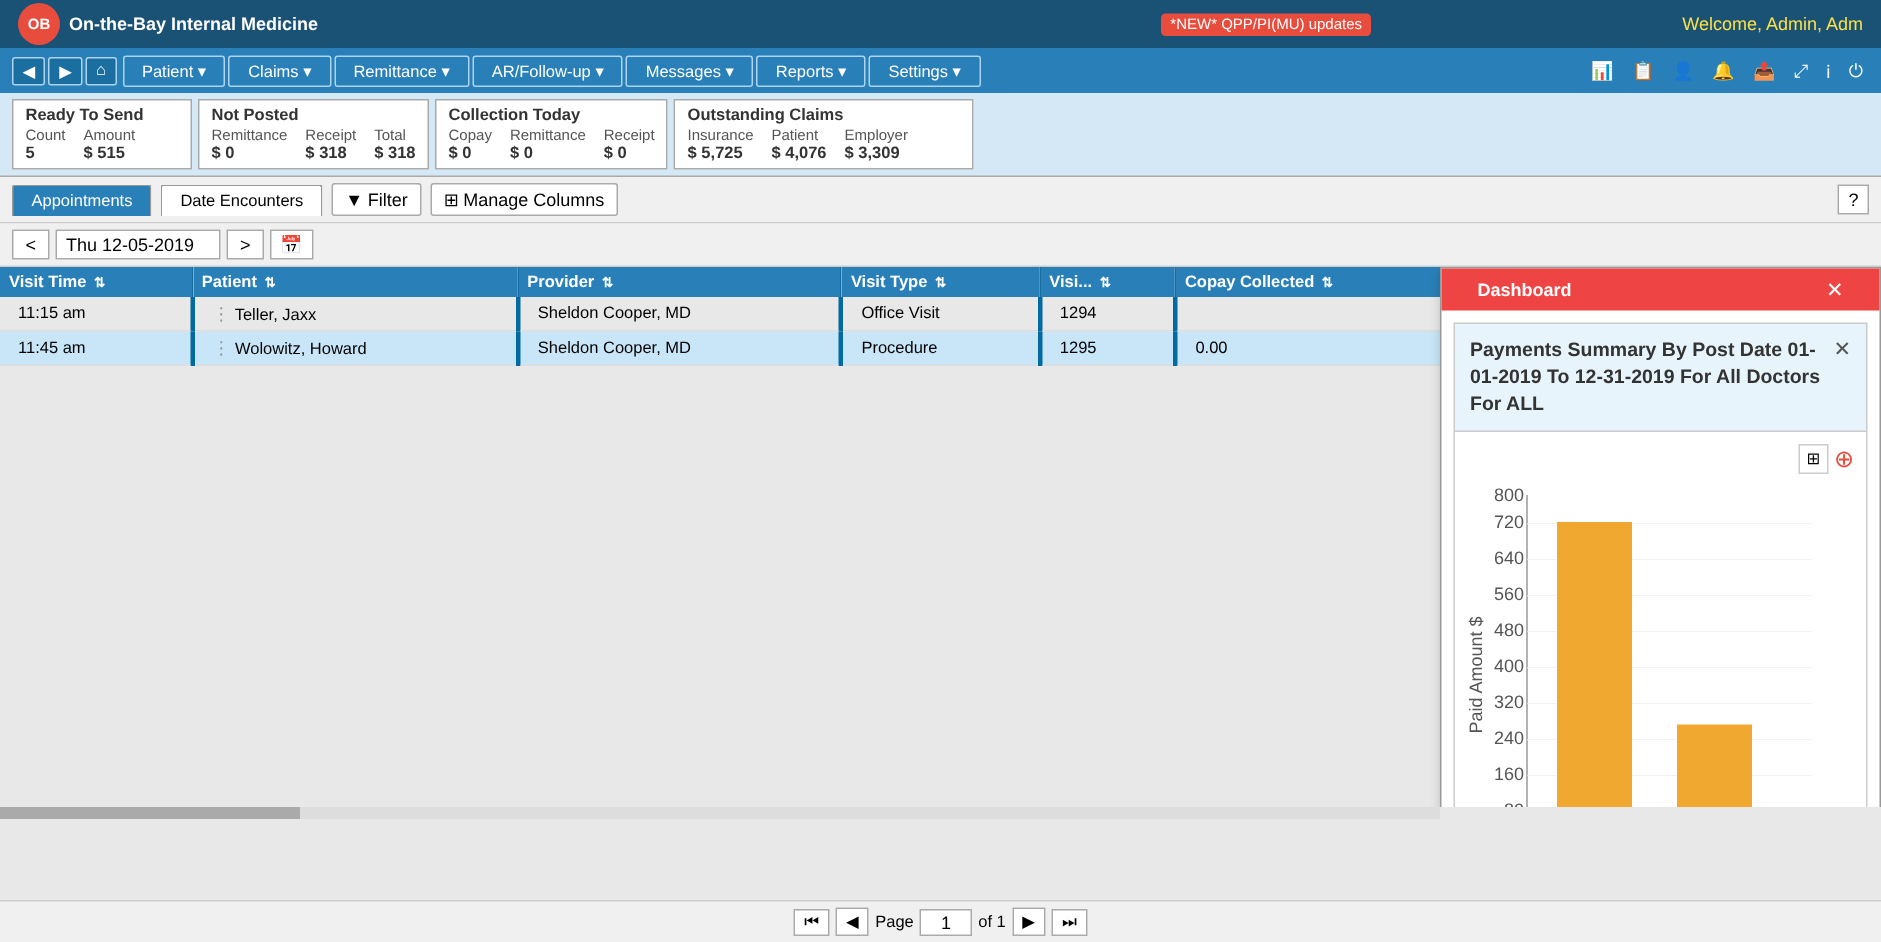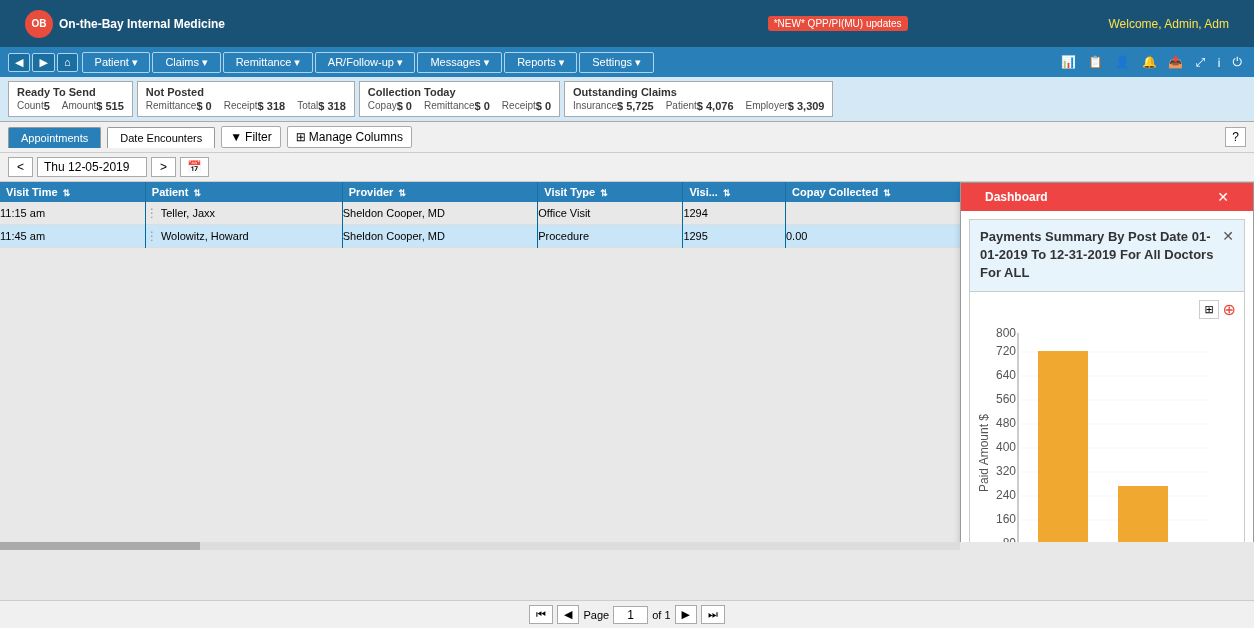--- a/index.html
+++ b/index.html
@@ -1,19 +1,19 @@
 <!DOCTYPE html>
 <html><head>
   <meta charset="utf-8">
   <style>
     * { box-sizing: border-box; margin: 0; padding: 0; font-family: Arial, sans-serif; font-size: 12px; }
     body { background: #e8e8e8; overflow: hidden; width: 1254px; height: 628px; }
 
     
-    .header { background: #1a5276; display: flex; align-items: center; padding: 4px 25px; height: 47px; }
+    .header { background: #1a5276; display: flex; align-items: center; padding: 4px 12px; height: 32px; }
     .logo-area { display: flex; align-items: center; gap: 6px; color: white; font-size: 16px; font-weight: bold; flex: 1; }
     .logo-icon { width: 28px; height: 28px; background: #e74c3c; border-radius: 50%; display: flex; align-items: center; justify-content: center; color: white; font-size: 10px; font-weight: bold; }
     .header-center { flex: 1; display: flex; justify-content: center; }
     .new-badge { background: #e74c3c; color: white; font-size: 10px; padding: 2px 6px; border-radius: 3px; }
     .header-right { color: #fde047; font-size: 12px; }
 
     
     .navbar { background: #2980b9; display: flex; align-items: center; padding: 0 8px; height: 30px; gap: 4px; }
     .nav-arrows { display: flex; gap: 2px; }
     .nav-arrow { background: #1a6fa0; color: white; border: 1px solid #aad4f0; padding: 2px 6px; cursor: pointer; border-radius: 2px; font-size: 11px; }
@@ -22,21 +22,21 @@
     .nav-btn { background: #2980b9; color: white; border: 1px solid #aad4f0; padding: 3px 12px; cursor: pointer; border-radius: 2px; font-size: 11px; }
     .nav-icons { margin-left: auto; display: flex; gap: 4px; }
     .nav-icon-btn { background: #2980b9; color: white; border: none; padding: 2px 4px; cursor: pointer; font-size: 12px; }
 
     
     .summary-bar { background: #d5e8f5; display: flex; padding: 4px 8px; gap: 4px; border-bottom: 1px solid #aaa; }
     .summary-card { background: white; border: 1px solid #aaa; padding: 4px 8px; min-width: 120px; }
     .summary-card.wide { min-width: 200px; }
     .card-title { font-weight: bold; font-size: 11px; color: #333; margin-bottom: 2px; }
     .card-row { display: flex; gap: 12px; }
-    .card-col { display: flex; flex-direction: row; justify-content: center; }
+    .card-col { display: flex; flex-direction: column; justify-content: center; }
     .card-label { font-size: 10px; color: #555; }
     .card-value { font-size: 11px; color: #333; font-weight: bold; }
 
     
     .toolbar { background: #f0f0f0; display: flex; align-items: center; padding: 4px 8px; gap: 6px; border-bottom: 1px solid #ccc; }
     .tab-btn { background: white; border: 1px solid #999; border-bottom: none; padding: 4px 12px; cursor: pointer; font-size: 11px; border-radius: 2px 2px 0 0; }
     .tab-btn.active { background: #2980b9; color: white; }
     .tool-btn { background: white; border: 1px solid #aaa; padding: 3px 8px; cursor: pointer; font-size: 11px; display: flex; align-items: center; gap: 3px; border-radius: 2px; }
     .help-btn { background: white; border: 1px solid #aaa; padding: 2px 6px; cursor: pointer; margin-left: auto; }
 
@@ -47,21 +47,21 @@
     .cal-btn { background: white; border: 1px solid #aaa; padding: 2px 6px; cursor: pointer; }
 
     
     .main-area { display: flex; position: relative; overflow: hidden; }
     .table-container { flex: 1; overflow: auto; max-height: 430px; }
     table { width: 100%; border-collapse: collapse; }
     thead th { background: #2980b9; color: white; padding: 4px 6px; text-align: left; font-size: 11px; border-right: 1px solid #1a6fa0; position: sticky; top: 0; cursor: pointer; white-space: nowrap; }
     thead th .sort-icon { font-size: 9px; margin-left: 2px; }
     tbody tr { border-bottom: 1px solid #ddd; }
     tbody tr.selected { background: #c8e6f8; }
-    tbody td { padding: 4px 0; font-size: 11px; border-right: 1px solid #0369a1; }
+    tbody td { padding: 4px 12px; font-size: 11px; border-right: 3px solid #0369a1; }
     .dot-icon { color: #999; cursor: pointer; }
 
     
     .pagination { background: #f0f0f0; display: flex; align-items: center; justify-content: center; padding: 4px; gap: 4px; border-top: 1px solid #ccc; position: fixed; bottom: 0; left: 0; right: 0; height: 28px; }
     .page-btn { background: white; border: 1px solid #aaa; padding: 2px 6px; cursor: pointer; font-size: 11px; }
     .page-info { font-size: 11px; }
     .page-input { border: 1px solid #aaa; width: 35px; padding: 1px 4px; text-align: center; }
 
     
     .dashboard-panel { position: absolute; right: 0; top: 0; width: 294px; background: white; border: 1px solid #999; box-shadow: 2px 2px 8px rgba(0,0,0,0.3); z-index: 100; }

